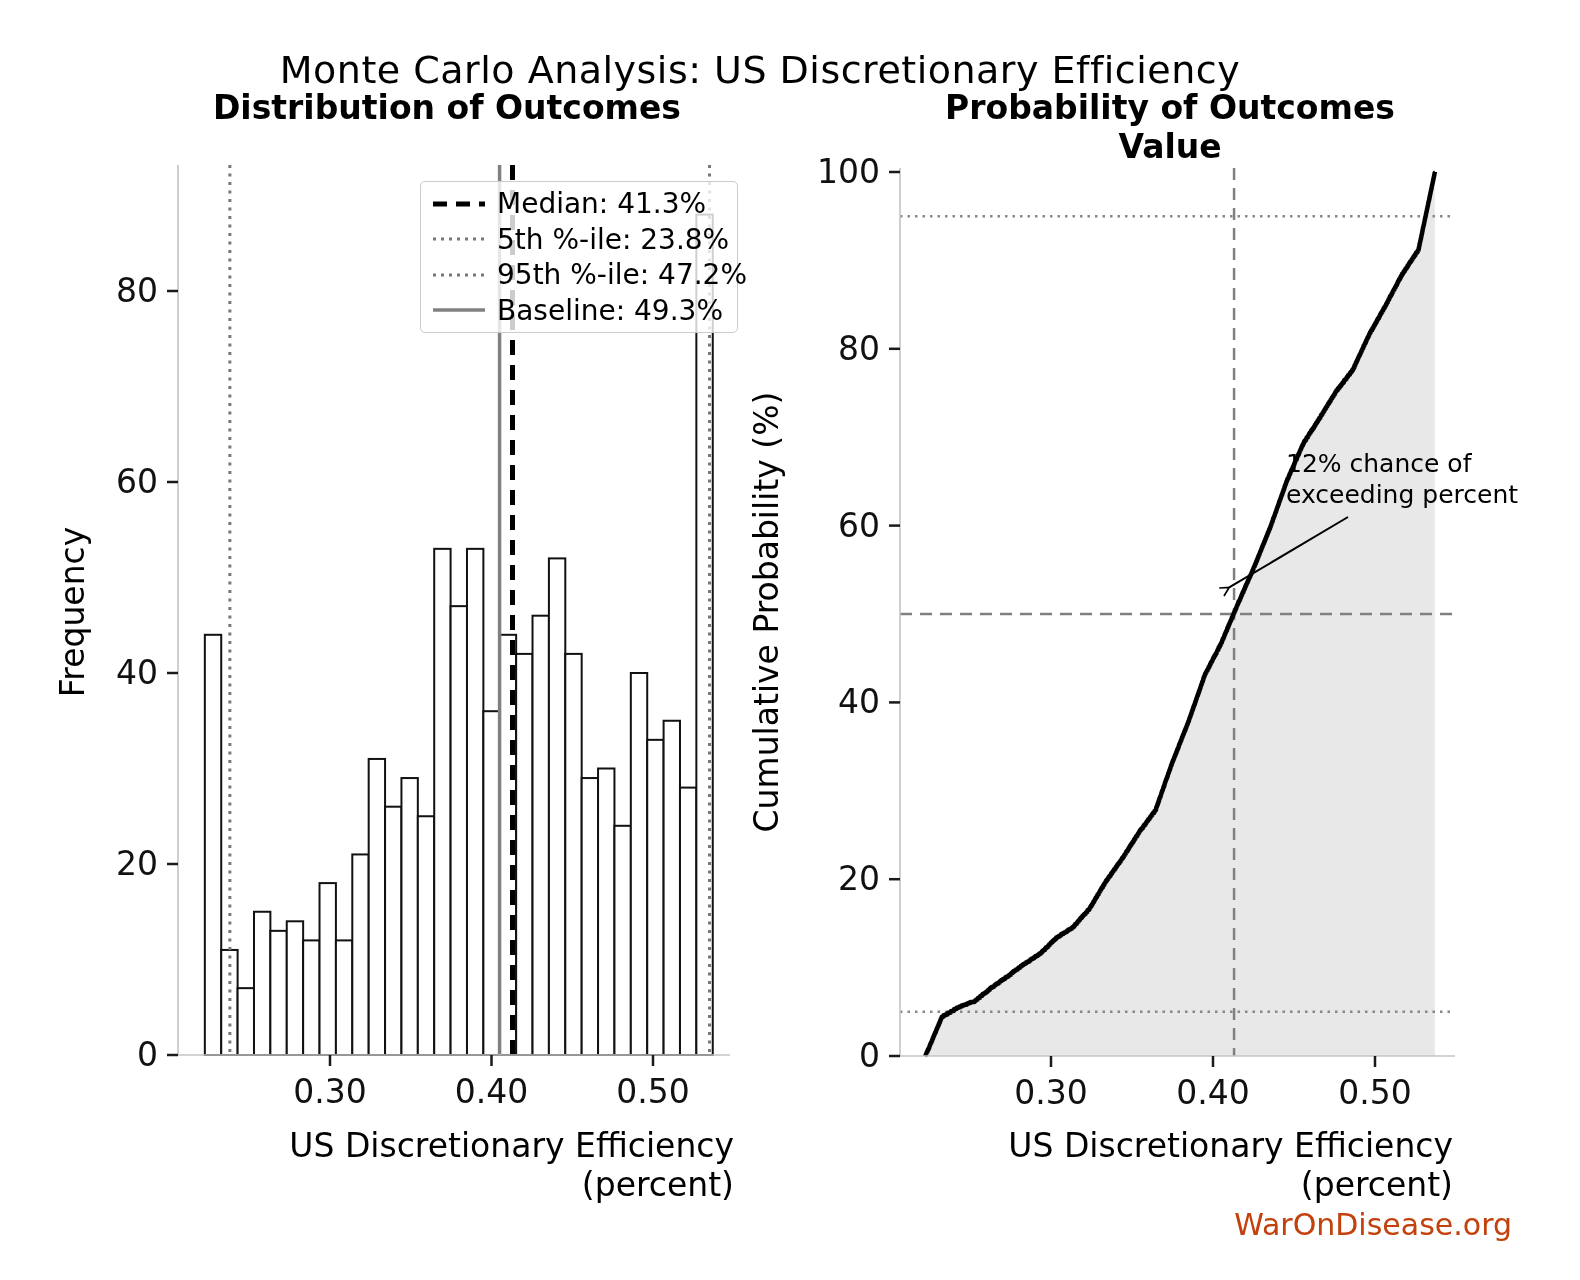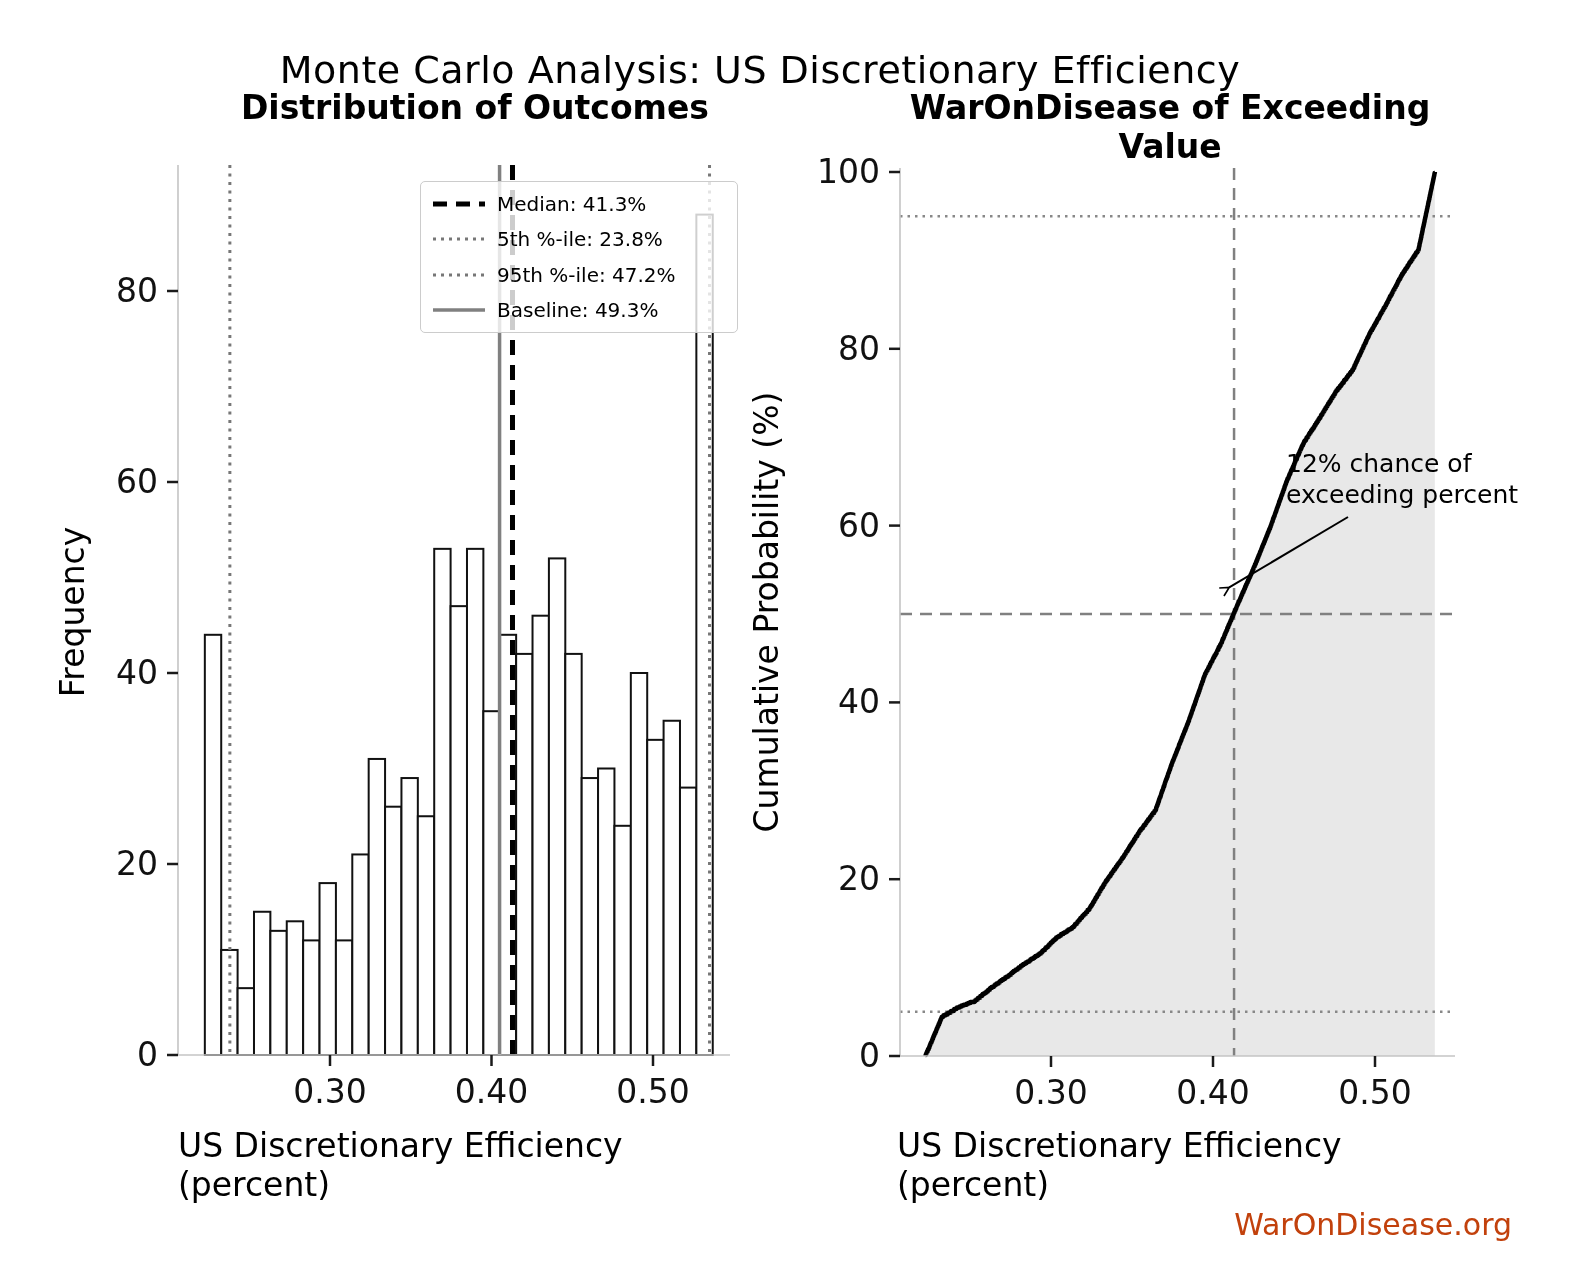--- a/index.html
+++ b/index.html
@@ -2,35 +2,35 @@
 <html><head>
 <meta charset="utf-8">
 <style>
   html,body{margin:0;padding:0;background:#fff;}
   #figure{position:relative;width:1580px;height:1280px;background:#ffffff;
           font-family:"DejaVu Sans","Liberation Sans",sans-serif;overflow:hidden;}
   #chart-svg{position:absolute;left:0;top:0;z-index:1;}
   .txt{position:absolute;color:#000;}
   .fig-title{left:0;top:48px;width:1520px;text-align:center;font-size:38px;font-weight:400;letter-spacing:0.5px;}
   .sub-title{top:88px;font-size:33px;font-weight:700;text-align:center;}
-  .sub-left{left:194px;width:562px;text-align:center;}
+  .sub-left{left:166px;width:562px;text-align:center;}
   .sub-right{left:890px;width:560px;}
-  .xlabel{top:1126px;font-size:33px;text-align:left;}
+  .xlabel{top:1126px;font-size:33px;text-align:right;}
   .xlabel-left{left:178px;width:556px;}
   .xlabel-right{left:897px;width:556px;}
   .ylabel{width:460px;height:42px;text-align:center;font-size:33px;transform:rotate(-90deg);}
   .ylabel-left{left:-156px;top:591px;}
   .ylabel-right{left:538px;top:591px;}
   .watermark{left:1100px;top:1180px;width:412px;text-align:right;font-size:30px;color:#c2410c;margin-top:27px;}
   #legend{position:absolute;left:420px;top:181px;width:318px;height:152px;z-index:5;
           background:rgba(255,255,255,0.8);border:1.5px solid #cccccc;border-radius:5px;
           display:flex;flex-direction:column;justify-content:space-around;padding:4px 0;box-sizing:border-box;}
   .legend-row{display:flex;align-items:center;gap:12px;padding-left:12px;}
   .legend-row .sample{flex:0 0 52px;height:10px;}
-  .legend-row .lbl{font-size:20px;color:#000;white-space:nowrap;}
+  .legend-row .lbl{font-size:28px;color:#000;white-space:nowrap;}
   .ls-dashed-black{stroke:#000000;stroke-width:5;stroke-dasharray:14 9;}
   .ls-dotted-gray{stroke:#777777;stroke-width:3;stroke-dasharray:3 5;}
   .ls-solid-gray{stroke:#808080;stroke-width:3.5;}
   #annotation{position:absolute;left:1286px;top:448px;z-index:6;font-size:25px;line-height:1.24;color:#000;}
 </style>
 </head>
 <body>
 
 <div id="figure">
 
@@ -123,21 +123,21 @@
         <text x="880" y="536.6" text-anchor="end" font-size="33" fill="#111111">60</text>
         <line x1="889" y1="348.79999999999995" x2="900" y2="348.79999999999995" stroke="#1a1a1a" stroke-width="2.5"></line>
         <text x="880" y="359.79999999999995" text-anchor="end" font-size="33" fill="#111111">80</text>
         <line x1="889" y1="172" x2="900" y2="172" stroke="#1a1a1a" stroke-width="2.5"></line>
         <text x="880" y="183" text-anchor="end" font-size="33" fill="#111111">100</text>
       </g>
   </svg>
 
   <div class="txt fig-title">Monte Carlo Analysis: US Discretionary Efficiency</div>
   <div class="txt sub-title sub-left">Distribution of Outcomes</div>
-  <div class="txt sub-title sub-right">WarOnDisease of Exceeding Value</div>
+  <div class="txt sub-title sub-right">Probability of Outcomes Value</div>
 
   <div class="txt xlabel xlabel-left">US Discretionary Efficiency (percent)</div>
   <div class="txt xlabel xlabel-right">US Discretionary Efficiency (percent)</div>
   <div class="txt ylabel ylabel-left">Frequency</div>
   <div class="txt ylabel ylabel-right">Cumulative Probability (%)</div>
 
   <div id="legend">
     <div class="legend-row">
       <svg class="sample">
           <line class="ls-dashed-black" x1="0" y1="5" x2="52" y2="5"></line>

